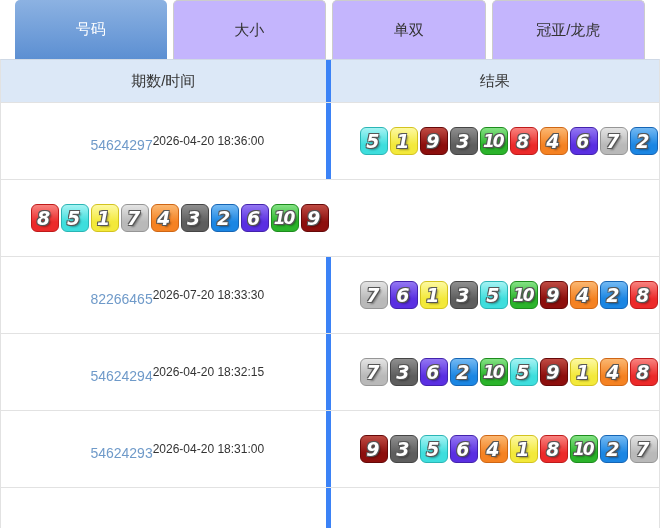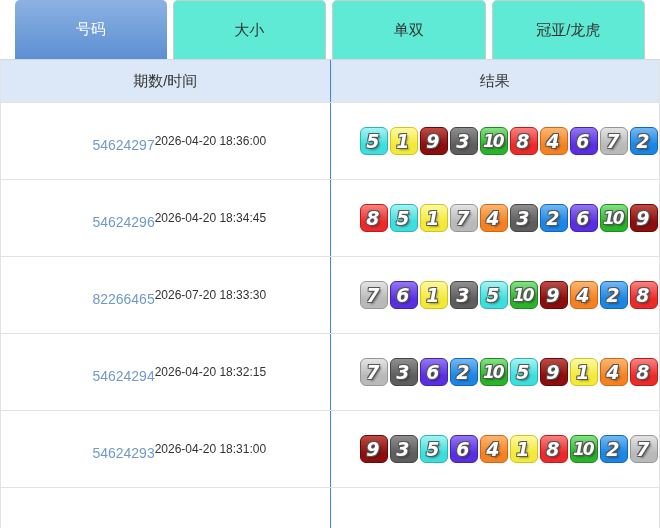--- a/index.html
+++ b/index.html
@@ -10,37 +10,37 @@
   }
   .page-title {
     font-size:17px; font-weight:bold; color:#3a6ca8;
     padding:5px 6px 9px 4px; letter-spacing:0.5px;
   }
   .tabs {
     display:flex; gap:6px; padding:0 15px; height:59px;
   }
   .tab {
     flex:1; display:flex; align-items:center; justify-content:center;
-    background:#5eead4; border:1px solid #ccc; border-bottom:none;
+    background:#c4b5fd; border:1px solid #ccc; border-bottom:none;
     border-radius:5px 5px 0 0; font-size:15px; color:#333; cursor:pointer;
   }
   .tab.active {
     background:linear-gradient(180deg,#8cb2e2 0%,#5c8fd2 100%);
     border:none; color:#fff;
   }
   .table {
     width:660px; border-top:1px solid #cfd9e6;
     border-left:1px solid #e2e2e2; border-right:1px solid #e2e2e2;
   }
   .thead { display:flex; height:43px; background:#dce8f7; border-bottom:1px solid #e2e2e2; }
   .th {
     display:flex; align-items:center; justify-content:center;
     font-size:15px; color:#333;
   }
-  .col-period { width:330px; border-right:1px solid #3b82f6; }
+  .col-period { width:330px; border-right:5px solid #3b82f6; }
   .col-result { width:329px; }
   .tr { display:flex; height:77px; border-bottom:1px solid #e2e2e2; background:#fff; }
   .td { display:flex; align-items:center; justify-content:center;padding-left:28px; }
   .period-link {
     color:#6f9ac9; font-size:14px; text-decoration:none;
     position:relative; top:4px;
   }
   .time { color:#333; font-size:12px;text-align:center; }
   .balls { display:flex; align-items:center; }
   .ball {
@@ -98,24 +98,20 @@
               <span class="ball" style="background: linear-gradient(rgb(248, 131, 127) 0%, rgb(236, 42, 42) 65%); border-color: rgb(191, 26, 26);">8</span>
               <span class="ball" style="background: linear-gradient(rgb(251, 183, 113) 0%, rgb(245, 130, 34) 65%); border-color: rgb(207, 102, 20);">4</span>
               <span class="ball" style="background: linear-gradient(rgb(147, 119, 242) 0%, rgb(90, 47, 226) 65%); border-color: rgb(67, 34, 173);">6</span>
               <span class="ball" style="background: linear-gradient(rgb(228, 228, 228) 0%, rgb(185, 185, 185) 65%); border-color: rgb(150, 150, 150);">7</span>
               <span class="ball" style="background: linear-gradient(rgb(115, 185, 243) 0%, rgb(27, 134, 227) 65%); border-color: rgb(21, 101, 181);">2</span>
             </div>
     </div>
   </div>
 
   <div class="tr">
-    <div class="td col-period">
-      <a class="period-link" href="#">54624296</a>
-            <span class="time">2026-04-20 18:34:45</span>
-    </div>
     <div class="td col-result">
       <div class="balls">
               <span class="ball" style="background: linear-gradient(rgb(248, 131, 127) 0%, rgb(236, 42, 42) 65%); border-color: rgb(191, 26, 26);">8</span>
               <span class="ball" style="background: linear-gradient(rgb(165, 243, 243) 0%, rgb(62, 222, 221) 65%); border-color: rgb(42, 181, 181);">5</span>
               <span class="ball" style="background: linear-gradient(rgb(253, 249, 161) 0%, rgb(243, 233, 58) 65%); border-color: rgb(211, 195, 31);">1</span>
               <span class="ball" style="background: linear-gradient(rgb(228, 228, 228) 0%, rgb(185, 185, 185) 65%); border-color: rgb(150, 150, 150);">7</span>
               <span class="ball" style="background: linear-gradient(rgb(251, 183, 113) 0%, rgb(245, 130, 34) 65%); border-color: rgb(207, 102, 20);">4</span>
               <span class="ball" style="background: linear-gradient(rgb(143, 143, 143) 0%, rgb(94, 94, 94) 65%); border-color: rgb(69, 69, 69);">3</span>
               <span class="ball" style="background: linear-gradient(rgb(115, 185, 243) 0%, rgb(27, 134, 227) 65%); border-color: rgb(21, 101, 181);">2</span>
               <span class="ball" style="background: linear-gradient(rgb(147, 119, 242) 0%, rgb(90, 47, 226) 65%); border-color: rgb(67, 34, 173);">6</span>

